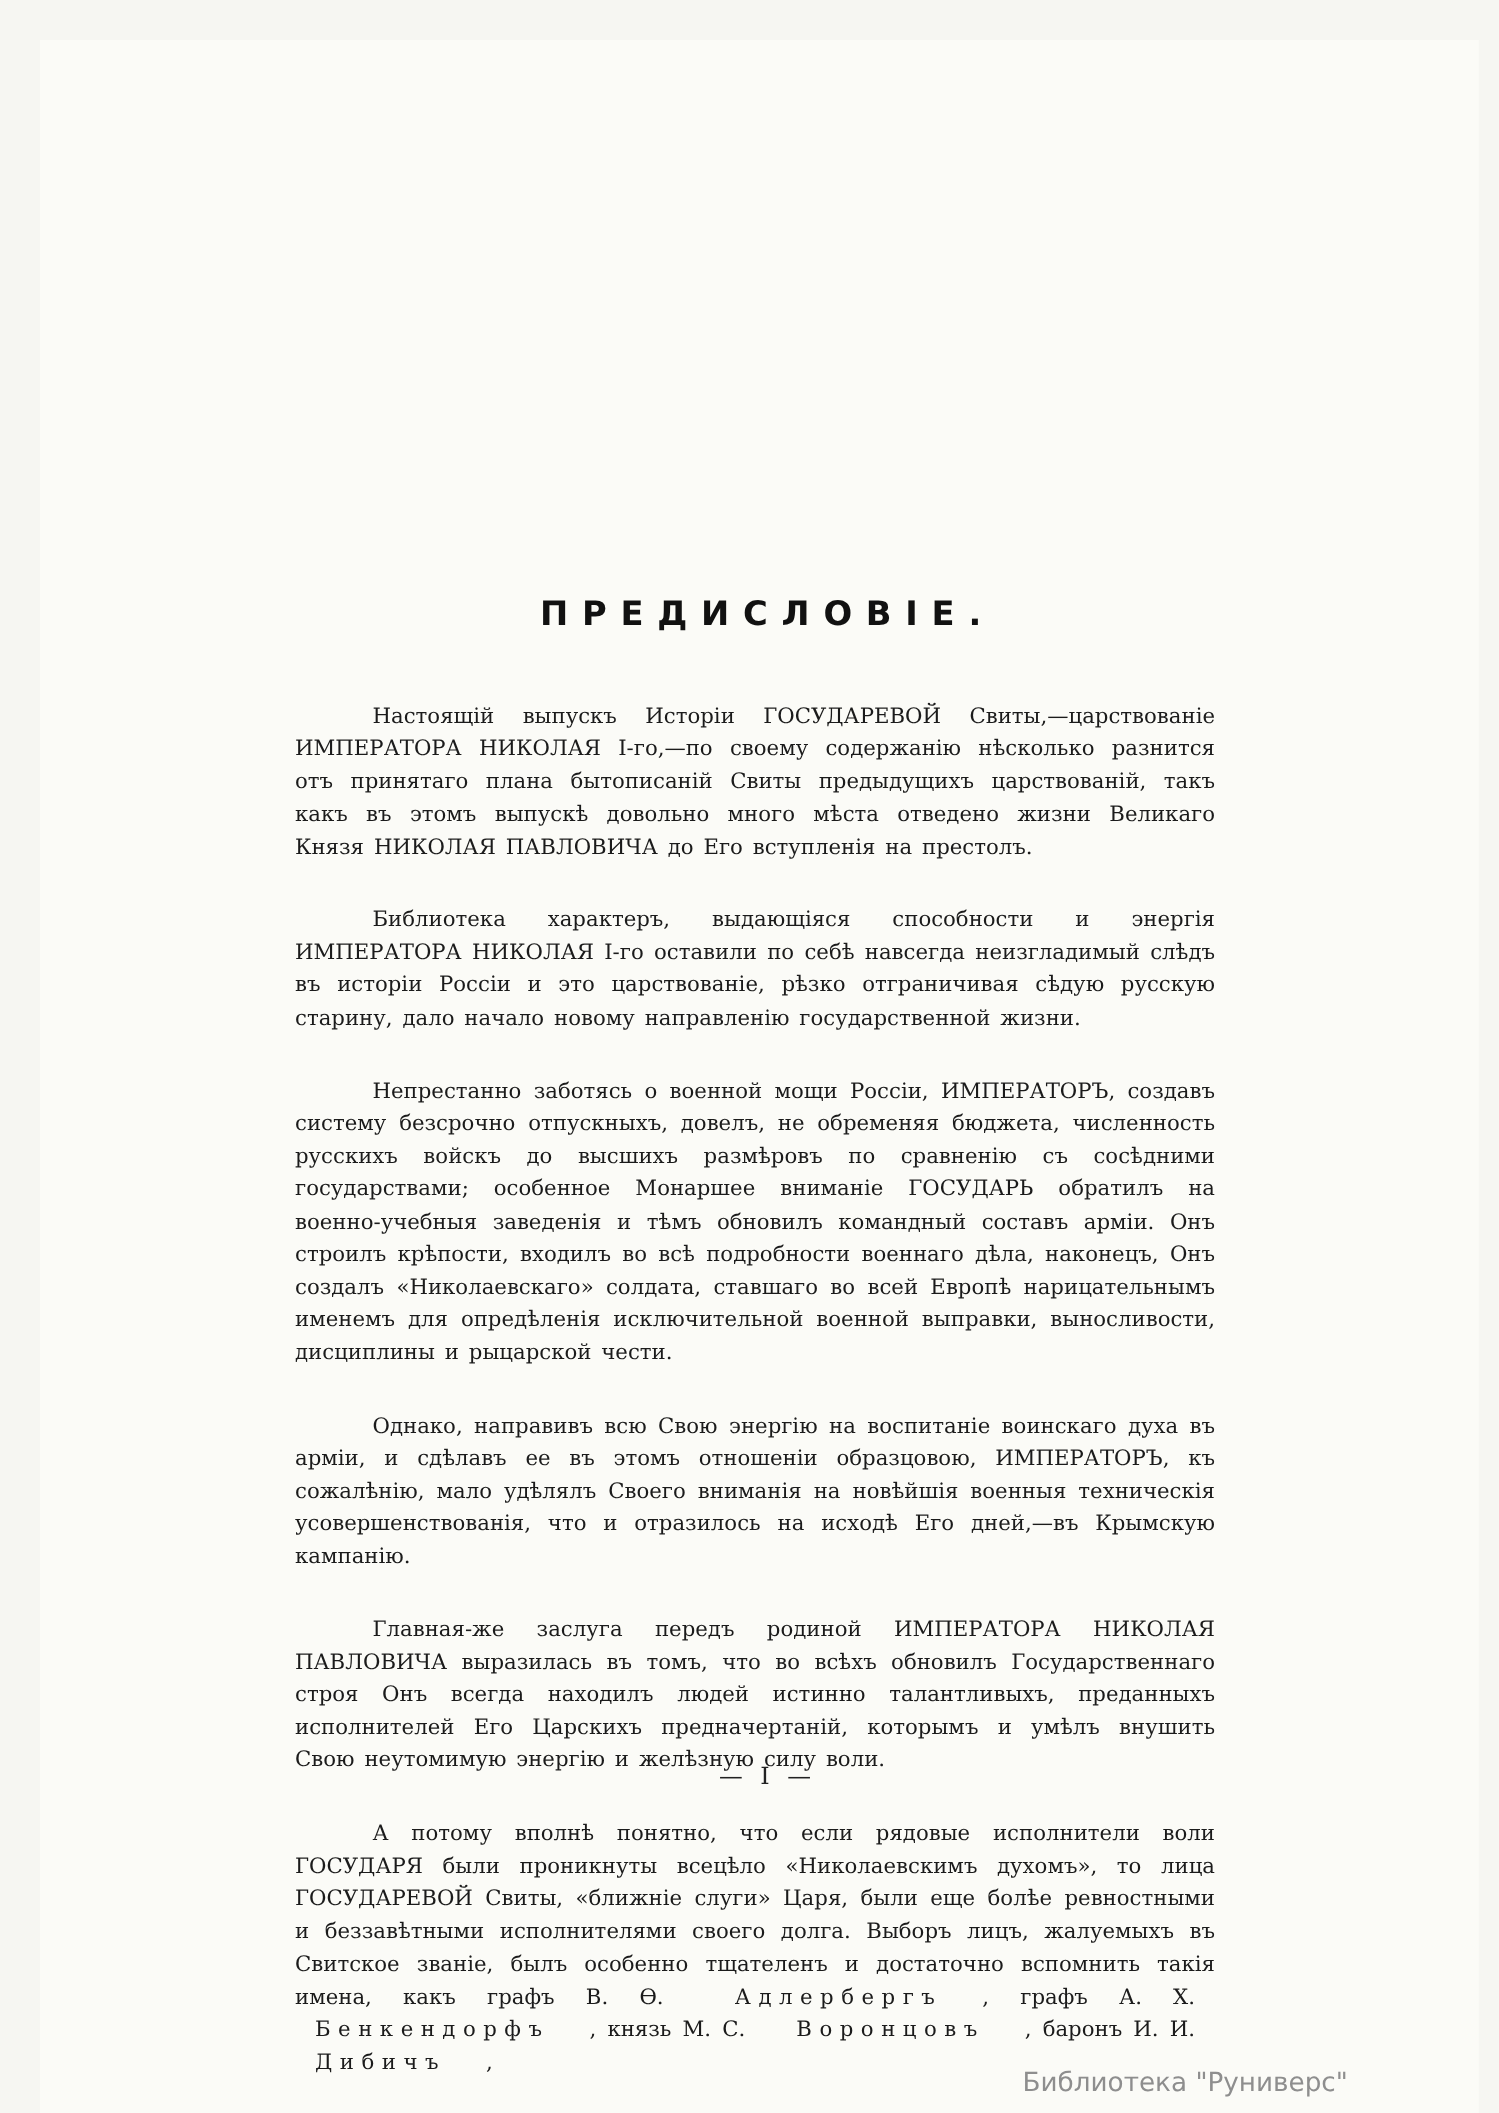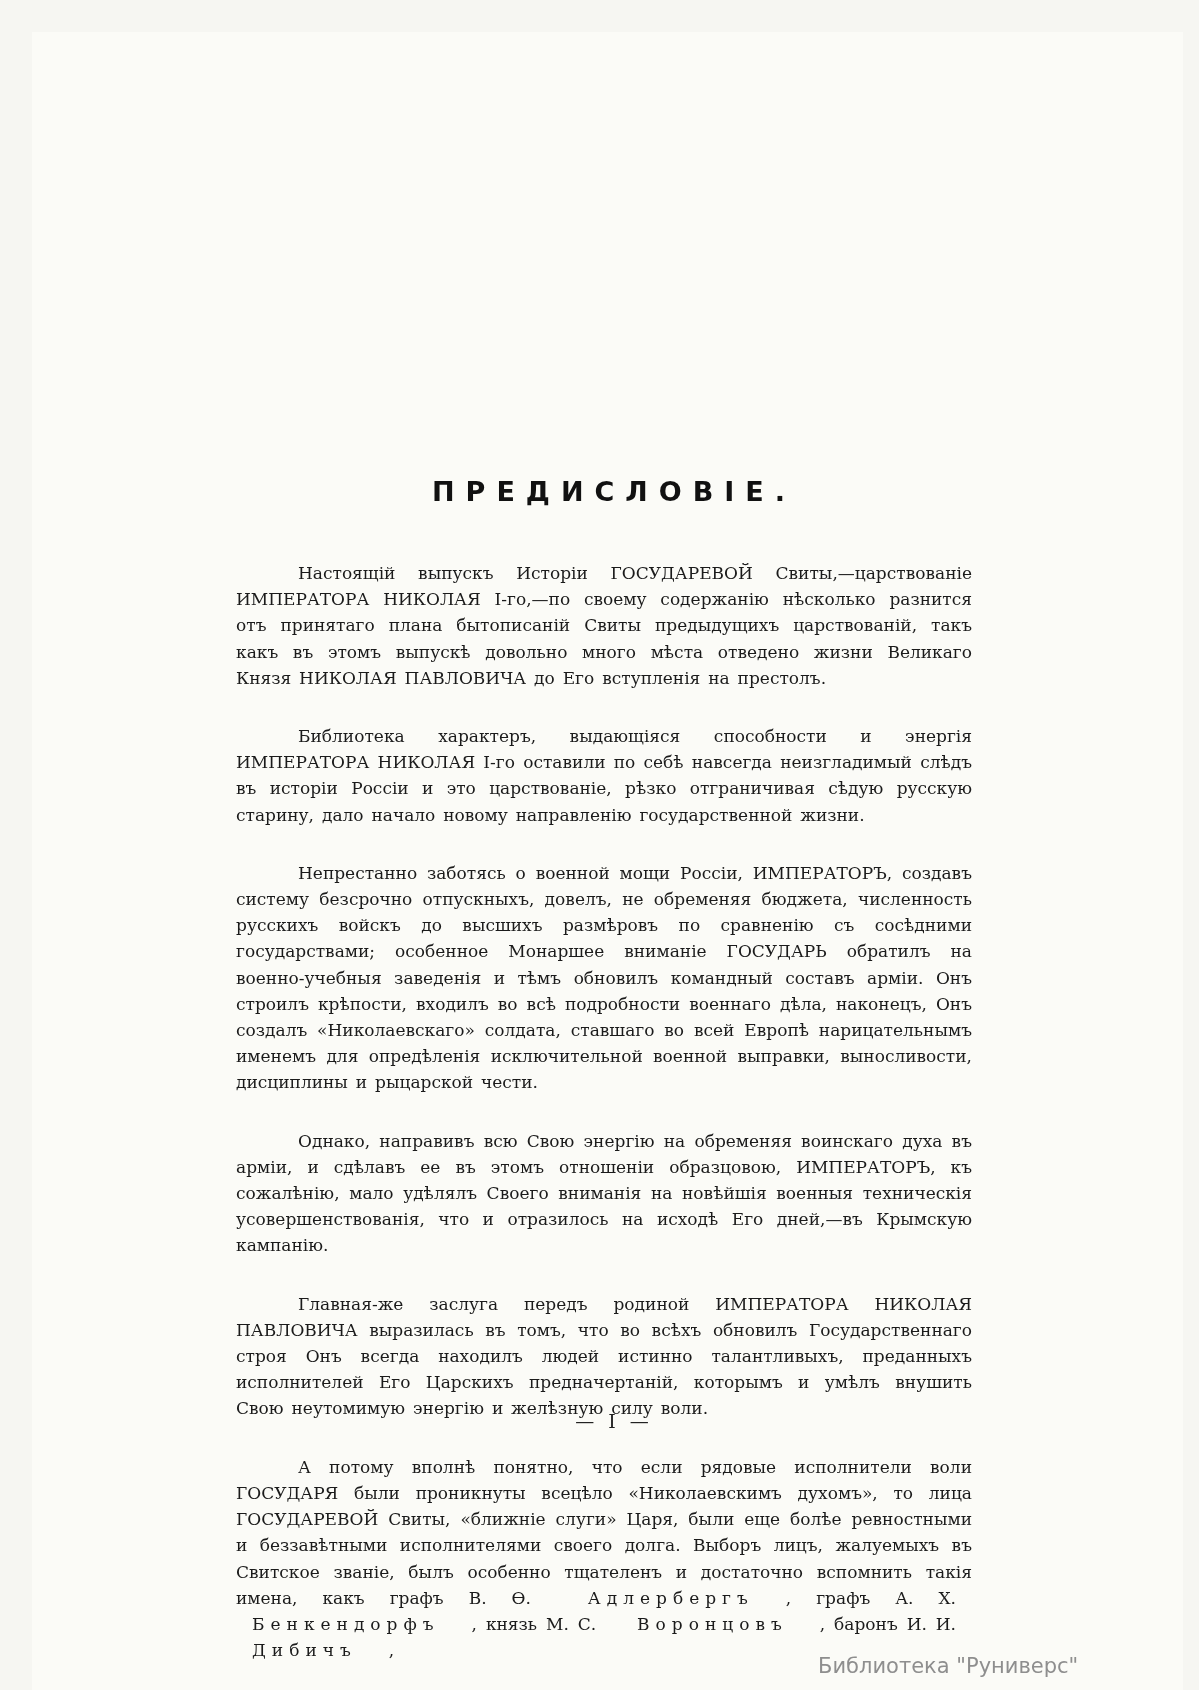--- a/index.html
+++ b/index.html
@@ -63,21 +63,21 @@
 </head>
 <body>
 
 <div class="page">
   <div class="title">ПРЕДИСЛОВІЕ.</div>
 
   <div class="body-text">
       <p><span>Настоящій выпускъ Исторіи ГОСУДАРЕВОЙ Свиты,—царствованіе ИМПЕРАТОРА НИКОЛАЯ І-го,—по своему содержанію нѣсколько разнится отъ принятаго плана бытописаній Свиты предыдущихъ царствованій, такъ какъ въ этомъ выпускѣ довольно много мѣста отведено жизни Великаго Князя НИКОЛАЯ ПАВЛОВИЧА до Его вступленія на престолъ.</span></p>
       <p><span>Библиотека характеръ, выдающіяся способности и энергія ИМПЕРАТОРА НИКОЛАЯ І-го оставили по себѣ навсегда неизгладимый слѣдъ въ исторіи Россіи и это царствованіе, рѣзко отграничивая сѣдую русскую старину, дало начало новому направленію государственной жизни.</span></p>
       <p><span>Непрестанно заботясь о военной мощи Россіи, ИМПЕРАТОРЪ, создавъ систему безсрочно отпускныхъ, довелъ, не обременяя бюджета, численность русскихъ войскъ до высшихъ размѣровъ по сравненію съ сосѣдними государствами; особенное Монаршее вниманіе ГОСУДАРЬ обратилъ на военно-учебныя заведенія и тѣмъ обновилъ командный составъ арміи. Онъ строилъ крѣпости, входилъ во всѣ подробности военнаго дѣла, наконецъ, Онъ создалъ «Николаевскаго» солдата, ставшаго во всей Европѣ нарицательнымъ именемъ для опредѣленія исключительной военной выправки, выносливости, дисциплины и рыцарской чести.</span></p>
-      <p><span>Однако, направивъ всю Свою энергію на обременяя воинскаго духа въ арміи, и сдѣлавъ ее въ этомъ отношеніи образцовою, ИМПЕРАТОРЪ, къ сожалѣнію, мало удѣлялъ Своего вниманія на новѣйшія военныя техническія усовершенствованія, что и отразилось на исходѣ Его дней,—въ Крымскую кампанію.</span></p>
+      <p><span>Однако, направивъ всю Свою энергію на воспитаніе воинскаго духа въ арміи, и сдѣлавъ ее въ этомъ отношеніи образцовою, ИМПЕРАТОРЪ, къ сожалѣнію, мало удѣлялъ Своего вниманія на новѣйшія военныя техническія усовершенствованія, что и отразилось на исходѣ Его дней,—въ Крымскую кампанію.</span></p>
       <p><span>Главная-же заслуга передъ родиной ИМПЕРАТОРА НИКОЛАЯ ПАВЛОВИЧА выразилась въ томъ, что во всѣхъ обновилъ Государственнаго строя Онъ всегда находилъ людей истинно талантливыхъ, преданныхъ исполнителей Его Царскихъ предначертаній, которымъ и умѣлъ внушить Свою неутомимую энергію и желѣзную силу воли.</span></p>
       <p><span>А потому вполнѣ понятно, что если рядовые исполнители воли ГОСУДАРЯ были проникнуты всецѣло «Николаевскимъ духомъ», то лица ГОСУДАРЕВОЙ Свиты, «ближніе слуги» Царя, были еще болѣе ревностными и беззавѣтными исполнителями своего долга. Выборъ лицъ, жалуемыхъ въ Свитское званіе, былъ особенно тщателенъ и достаточно вспомнить такія имена, какъ графъ В. Ѳ. </span><span class="spaced">Адлербергъ</span><span>, графъ А. Х. </span><span class="spaced">Бенкендорфъ</span><span>, князь М. С. </span><span class="spaced">Воронцовъ</span><span>, баронъ И. И. </span><span class="spaced">Дибичъ</span><span>,</span></p>
     </div>
 
   <div class="page-number">—  I  —</div>
 
   <div class="watermark">Библиотека "Руниверс"</div>
 </div>
 
 </body></html>

